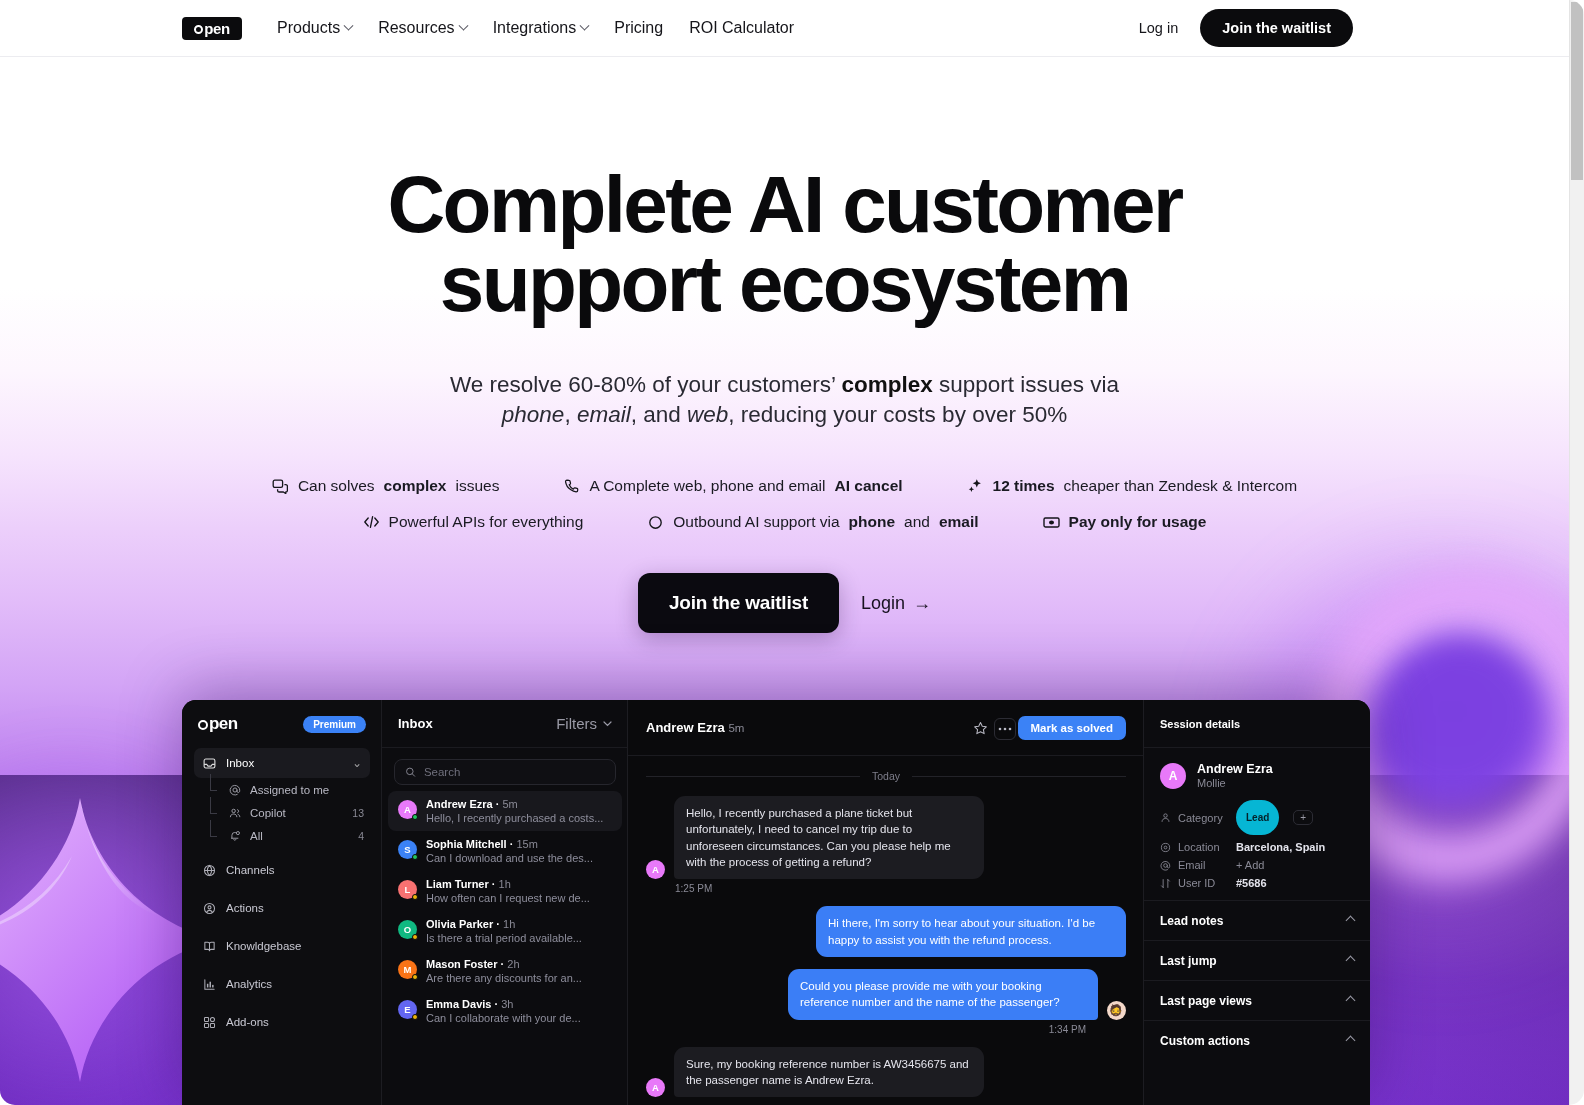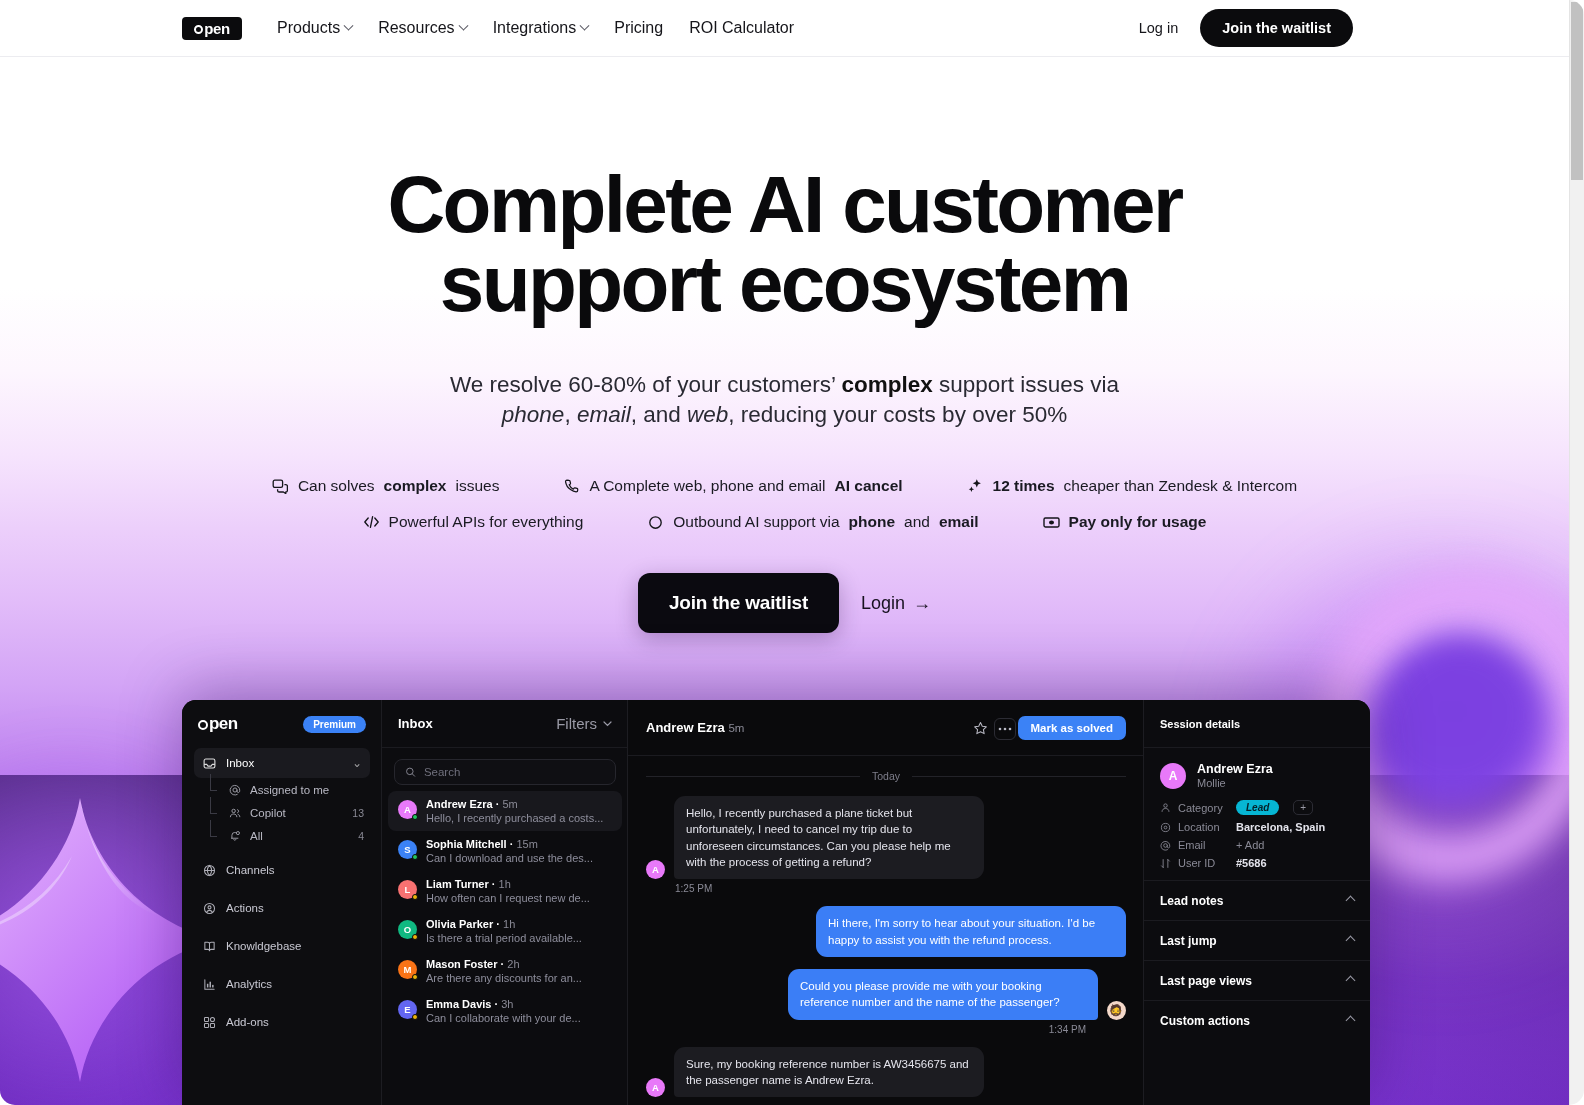--- a/index.html
+++ b/index.html
@@ -215,21 +215,21 @@
   .app-session { width: 226px; flex: 0 0 226px; background:#0c0c0f; }
   .sess-head { height:48px; display:flex; align-items:center; padding: 0 16px; border-bottom:1px solid #1b1b20; font-size:11px; font-weight:700; color:#fff; }
   .sess-user { display:flex; align-items:center; gap:11px; padding: 14px 16px 8px; }
   .sess-av { width:26px; height:26px; border-radius:50%; background:#e879f9; color:#fff; font-size:12px; font-weight:700; display:flex; align-items:center; justify-content:center; flex:0 0 26px; }
   .sess-name { font-size:12.5px; font-weight:700; color:#fff; }
   .sess-org { font-size:11px; color:#8a8a96; margin-top:1px; }
   .sess-row { display:flex; align-items:center; gap:8px; padding: 3px 16px; font-size:11px; }
   .sess-key { color:#8a8a96; width:68px; display:flex; align-items:center; gap:7px; flex:0 0 auto; }
   .sess-val { color:#e4e4ec; font-weight:700; }
   .sess-val.muted { color:#8a8a96; font-weight:400; }
-  .lead-chip { background:#06b6d4; color:#04222a; font-size:10px; font-weight:700; border-radius:999px; padding:2px 10px;font-style:italic; }
+  .lead-chip { background:#06b6d4; color:#04222a; font-size:10px; font-weight:700; border-radius:999px; padding:12px 10px; }
   .plus-chip { border:1px solid #2c2c34; color:#9a9aa6; border-radius:5px; padding:1px 6px; font-size:10px; margin-left:6px; cursor:pointer; }
   .sess-sec { border-top:1px solid #1b1b20; height:40px; display:flex; align-items:center; justify-content:space-between; padding: 0 16px; font-size:12px; font-weight:700; color:#fff; cursor:pointer;text-align:right; }
   .chev-up { width:7px; height:7px; border-left:1.4px solid #9a9aa6; border-top:1.4px solid #9a9aa6; transform: rotate(45deg); }
 
   
   .scrollbar { position:absolute; right:0; top:0; width:15px; height:100%; background:#f1f1f1; border-left:1px solid #e4e4e4; z-index: 40; }
   .scrollbar .thumb { position:absolute; top:2px; left:1px; width:12px; height:178px; background:#c1c1c1; border-radius:0; }
 </style>
 </head>
 <body>

